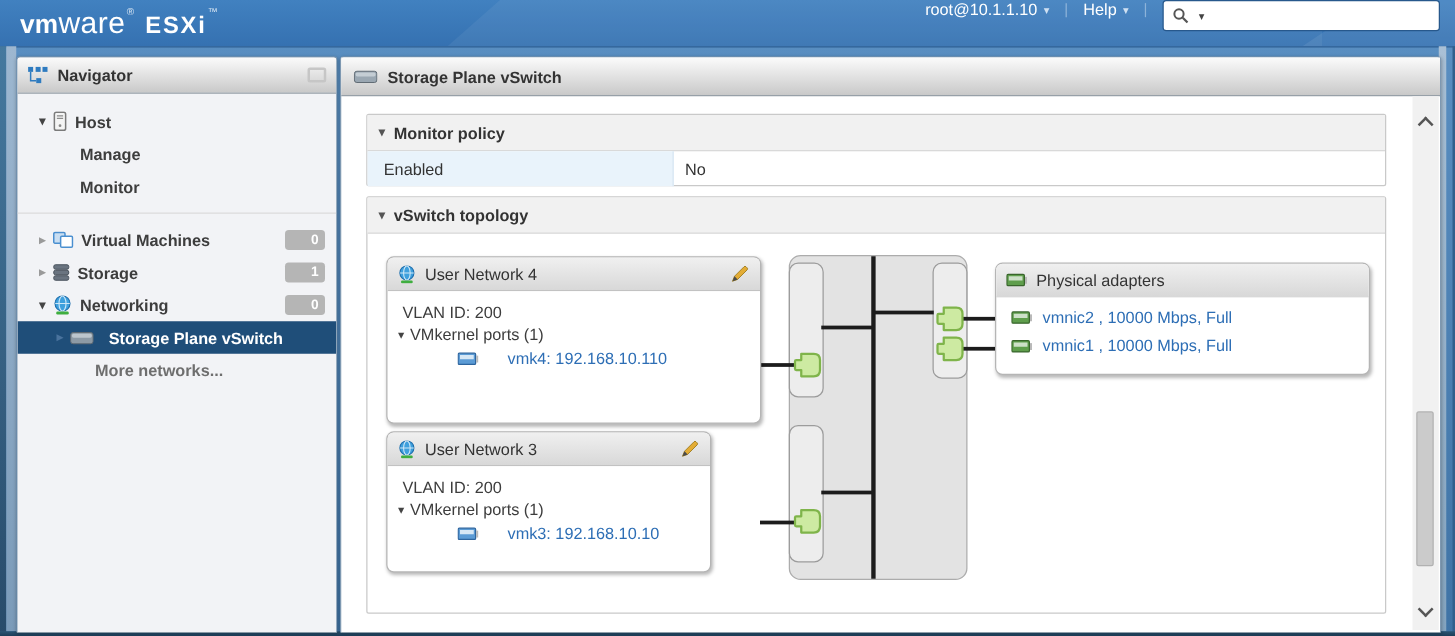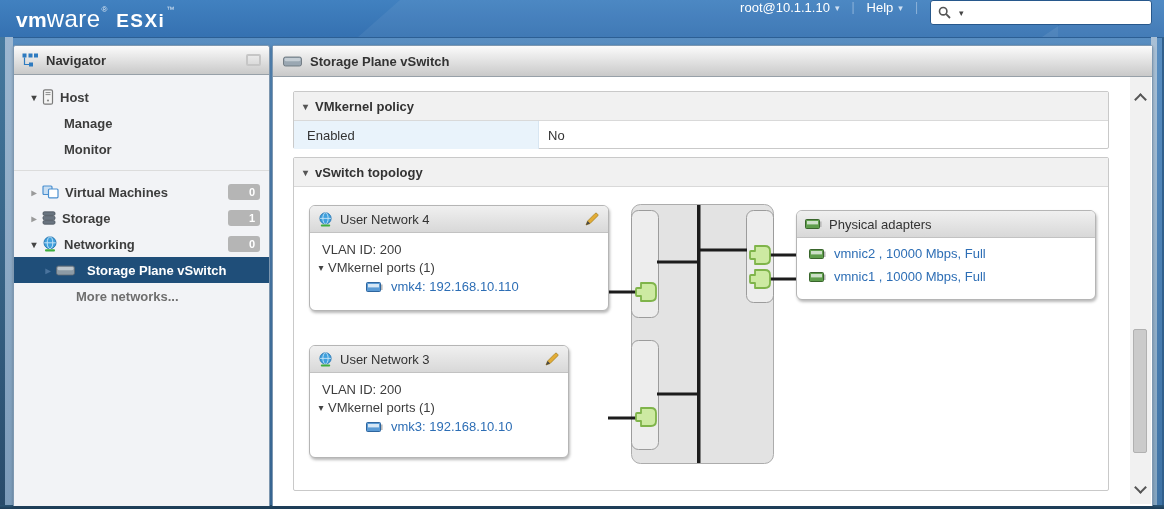--- a/index.html
+++ b/index.html
@@ -70,22 +70,22 @@
   
   .node-card{position:absolute;background:#fff;border:1px solid #b5b5b5;border-radius:6px;box-shadow:1px 2px 3px rgba(0,0,0,.28);box-sizing:border-box;}
   .node-head{height:26px;background:linear-gradient(180deg,#f0f0f0,#d8d8d8);border-bottom:1px solid #c2c2c2;
              border-radius:5px 5px 0 0;display:flex;align-items:center;padding:0 8px;font-size:13px;color:#333;}
   .node-head .nh-icon{margin-right:7px;display:inline-flex;}
   .pencil{margin-left:auto;display:inline-flex;cursor:pointer;}
   .card-body{font-size:13px;color:#3d3d3d;}
   .vlan{margin:9px 0 0 12px;}
   .ports-row{margin:3px 0 0 4px;display:flex;align-items:center;}
   .ports-caret{width:14px;text-align:center;font-size:10px;color:#444;}
-  .nic-row{margin:4px 0 0 32px;display:flex;align-items:center;gap:8px;color:#2d6eb5;cursor:pointer;padding-left:24px;}
-  .un4{left:15px;top:19px;width:300px;height:106px;}
+  .nic-row{margin:4px 0 0 32px;display:flex;align-items:center;gap:23px;color:#2d6eb5;cursor:pointer;padding-left:24px;}
+  .un4{left:15px;top:19px;width:300px;height:134px;}
   .un3{left:15px;top:159px;width:260px;height:113px;}
   .phys{left:502px;top:24px;width:300px;height:90px;}
   .adapter-row{margin:8px 0 0 12px;display:flex;align-items:center;gap:8px;color:#2d6eb5;font-size:13px;cursor:pointer;}
   
   .scrollbar{position:absolute;right:1px;top:31px;width:21px;height:427px;background:#f1f1f1;}
   .chev{position:absolute;left:6px;width:7px;height:7px;border:solid #555;border-width:0 2px 2px 0;}
   .chev.up{top:18px;transform:rotate(-135deg);}
   .chev.down{bottom:12px;transform:rotate(45deg);}
   .sb-thumb{position:absolute;top:252px;left:3px;width:14px;height:124px;background:#cbcbcb;border:1px solid #b1b1b1;border-radius:2px;box-sizing:border-box;}
 </style>
@@ -218,21 +218,21 @@
           <rect x="0.5" y="2" width="18" height="9" rx="2" fill="#9aa7b2" stroke="#616c75" stroke-width="0.8"></rect>
           <rect x="1.5" y="3" width="16" height="3.2" rx="1.4" fill="#c4cdd4"></rect>
         </svg>
       </span>
       <span>Storage Plane vSwitch</span>
     </div>
 
     <div class="section shaping">
       <div class="sec-head">
         <span class="sec-caret">▾</span>
-        <span>VMkernel policy</span>
+        <span>Monitor policy</span>
       </div>
       <div class="kv-row">
         <div class="kv-label">Enabled</div>
         <div class="kv-value">No</div>
       </div>
     </div>
 
     <div class="section topo-section">
       <div class="sec-head">
         <span class="sec-caret">▾</span>

